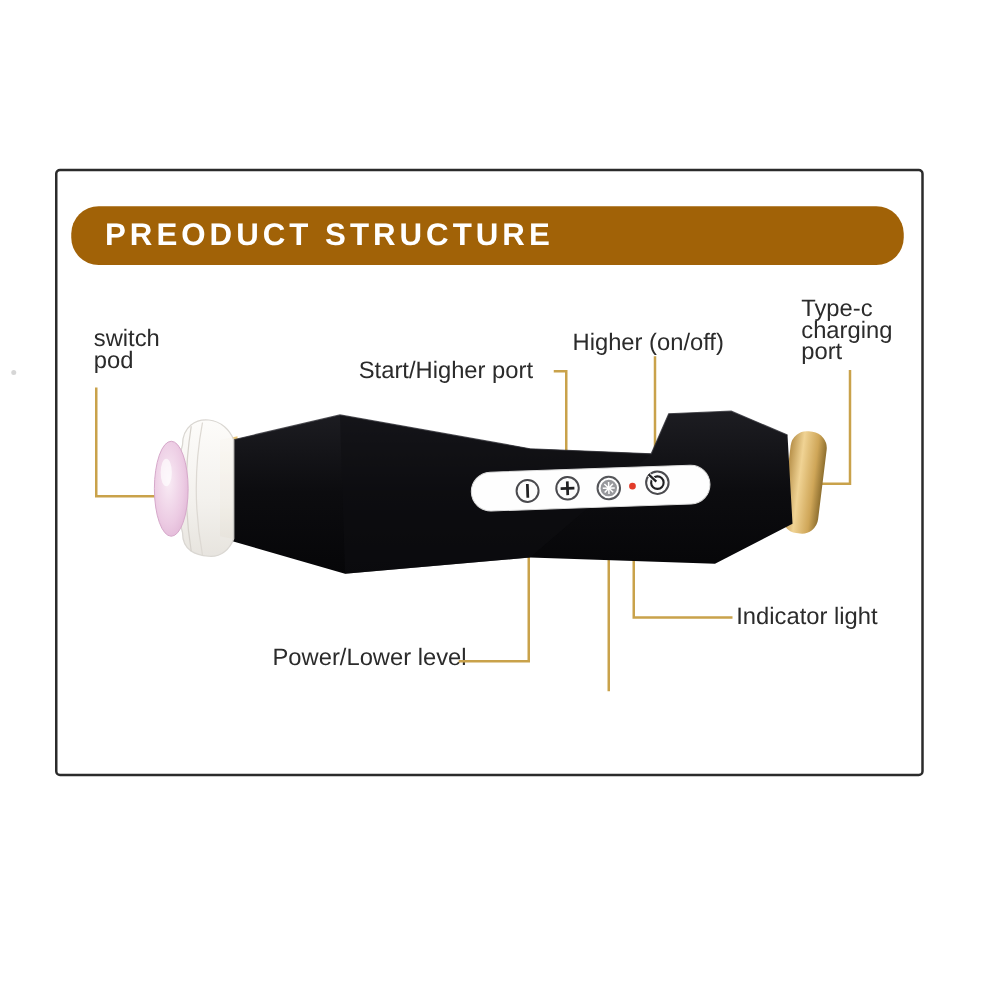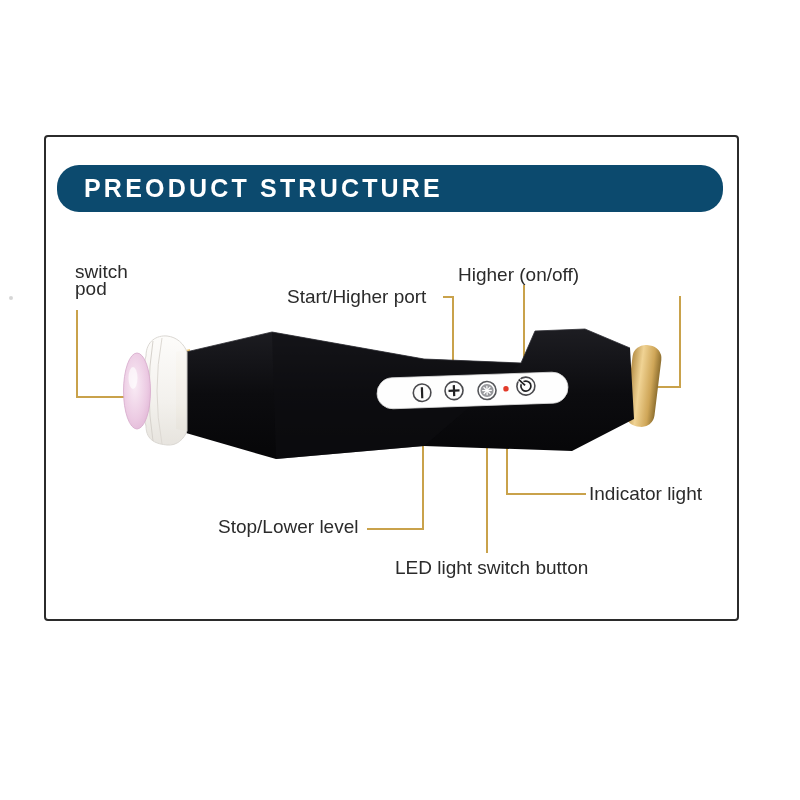--- a/index.html
+++ b/index.html
@@ -1,21 +1,21 @@
 <!DOCTYPE html>
 <html><head>
 <meta charset="utf-8">
 <style>
   html,body{margin:0;padding:0;background:#ffffff;}
   #page{position:relative;width:800px;height:800px;background:#ffffff;overflow:hidden;
         font-family:"Liberation Sans","DejaVu Sans",sans-serif;}
   #frame{position:absolute;left:44px;top:135px;width:691px;height:482px;
          border:2.5px solid #2b2b2b;border-radius:4px;background:#ffffff;}
   #title-bar{position:absolute;left:57px;top:165px;width:666px;height:47px;
-             background:#0c4a6e;border-radius:22px;display:flex;align-items:center;}
+             background:#a16207;border-radius:22px;display:flex;align-items:center;}
   #title-bar span{color:#ffffff;font-size:25px;font-weight:bold;letter-spacing:3.2px;
                   padding-left:27px;white-space:nowrap;}
   .lbl{position:absolute;color:#2b2b2b;font-size:19px;line-height:17px;white-space:nowrap;}
   .lbl.wrap{white-space:normal;}
   #lbl-oxygen{left:75px;top:263px;width:66px;}
   #lbl-start{left:287px;top:288px;}
   #lbl-power{left:458px;top:266px;}
   #lbl-typec{left:641px;top:239px;width:86px;}
   #lbl-indicator{left:589px;top:485px;}
   #lbl-stop{left:218px;top:518px;}
@@ -33,23 +33,23 @@
 
   <div id="frame"></div>
 
   <div id="title-bar">
     <span>PREODUCT STRUCTURE</span>
   </div>
 
   <div class="lbl wrap" id="lbl-oxygen">switch pod</div>
   <div class="lbl" id="lbl-start">Start/Higher port</div>
   <div class="lbl" id="lbl-power">Higher (on/off)</div>
+  <div class="lbl wrap" id="lbl-typec">Type-c charging port</div>
   <div class="lbl" id="lbl-indicator">Indicator light</div>
-  <div class="lbl" id="lbl-stop">Stop/Lower level</div>
-  <div class="lbl" id="lbl-led">LED light switch button</div>
+  <div class="lbl" id="lbl-stop">Power/Lower level</div>
 
   <svg id="device-svg" width="800" height="800" viewBox="0 0 800 800">
     <defs>
       <linearGradient id="bodyGrad" x1="0" y1="0" x2="0" y2="1">
         <stop offset="0" stop-color="#1d1d22"></stop>
         <stop offset="0.5" stop-color="#0c0c0f"></stop>
         <stop offset="1" stop-color="#060608"></stop>
       </linearGradient>
       <linearGradient id="goldV" x1="0" y1="0" x2="0" y2="1">
         <stop offset="0" stop-color="#ecca7f"></stop>

